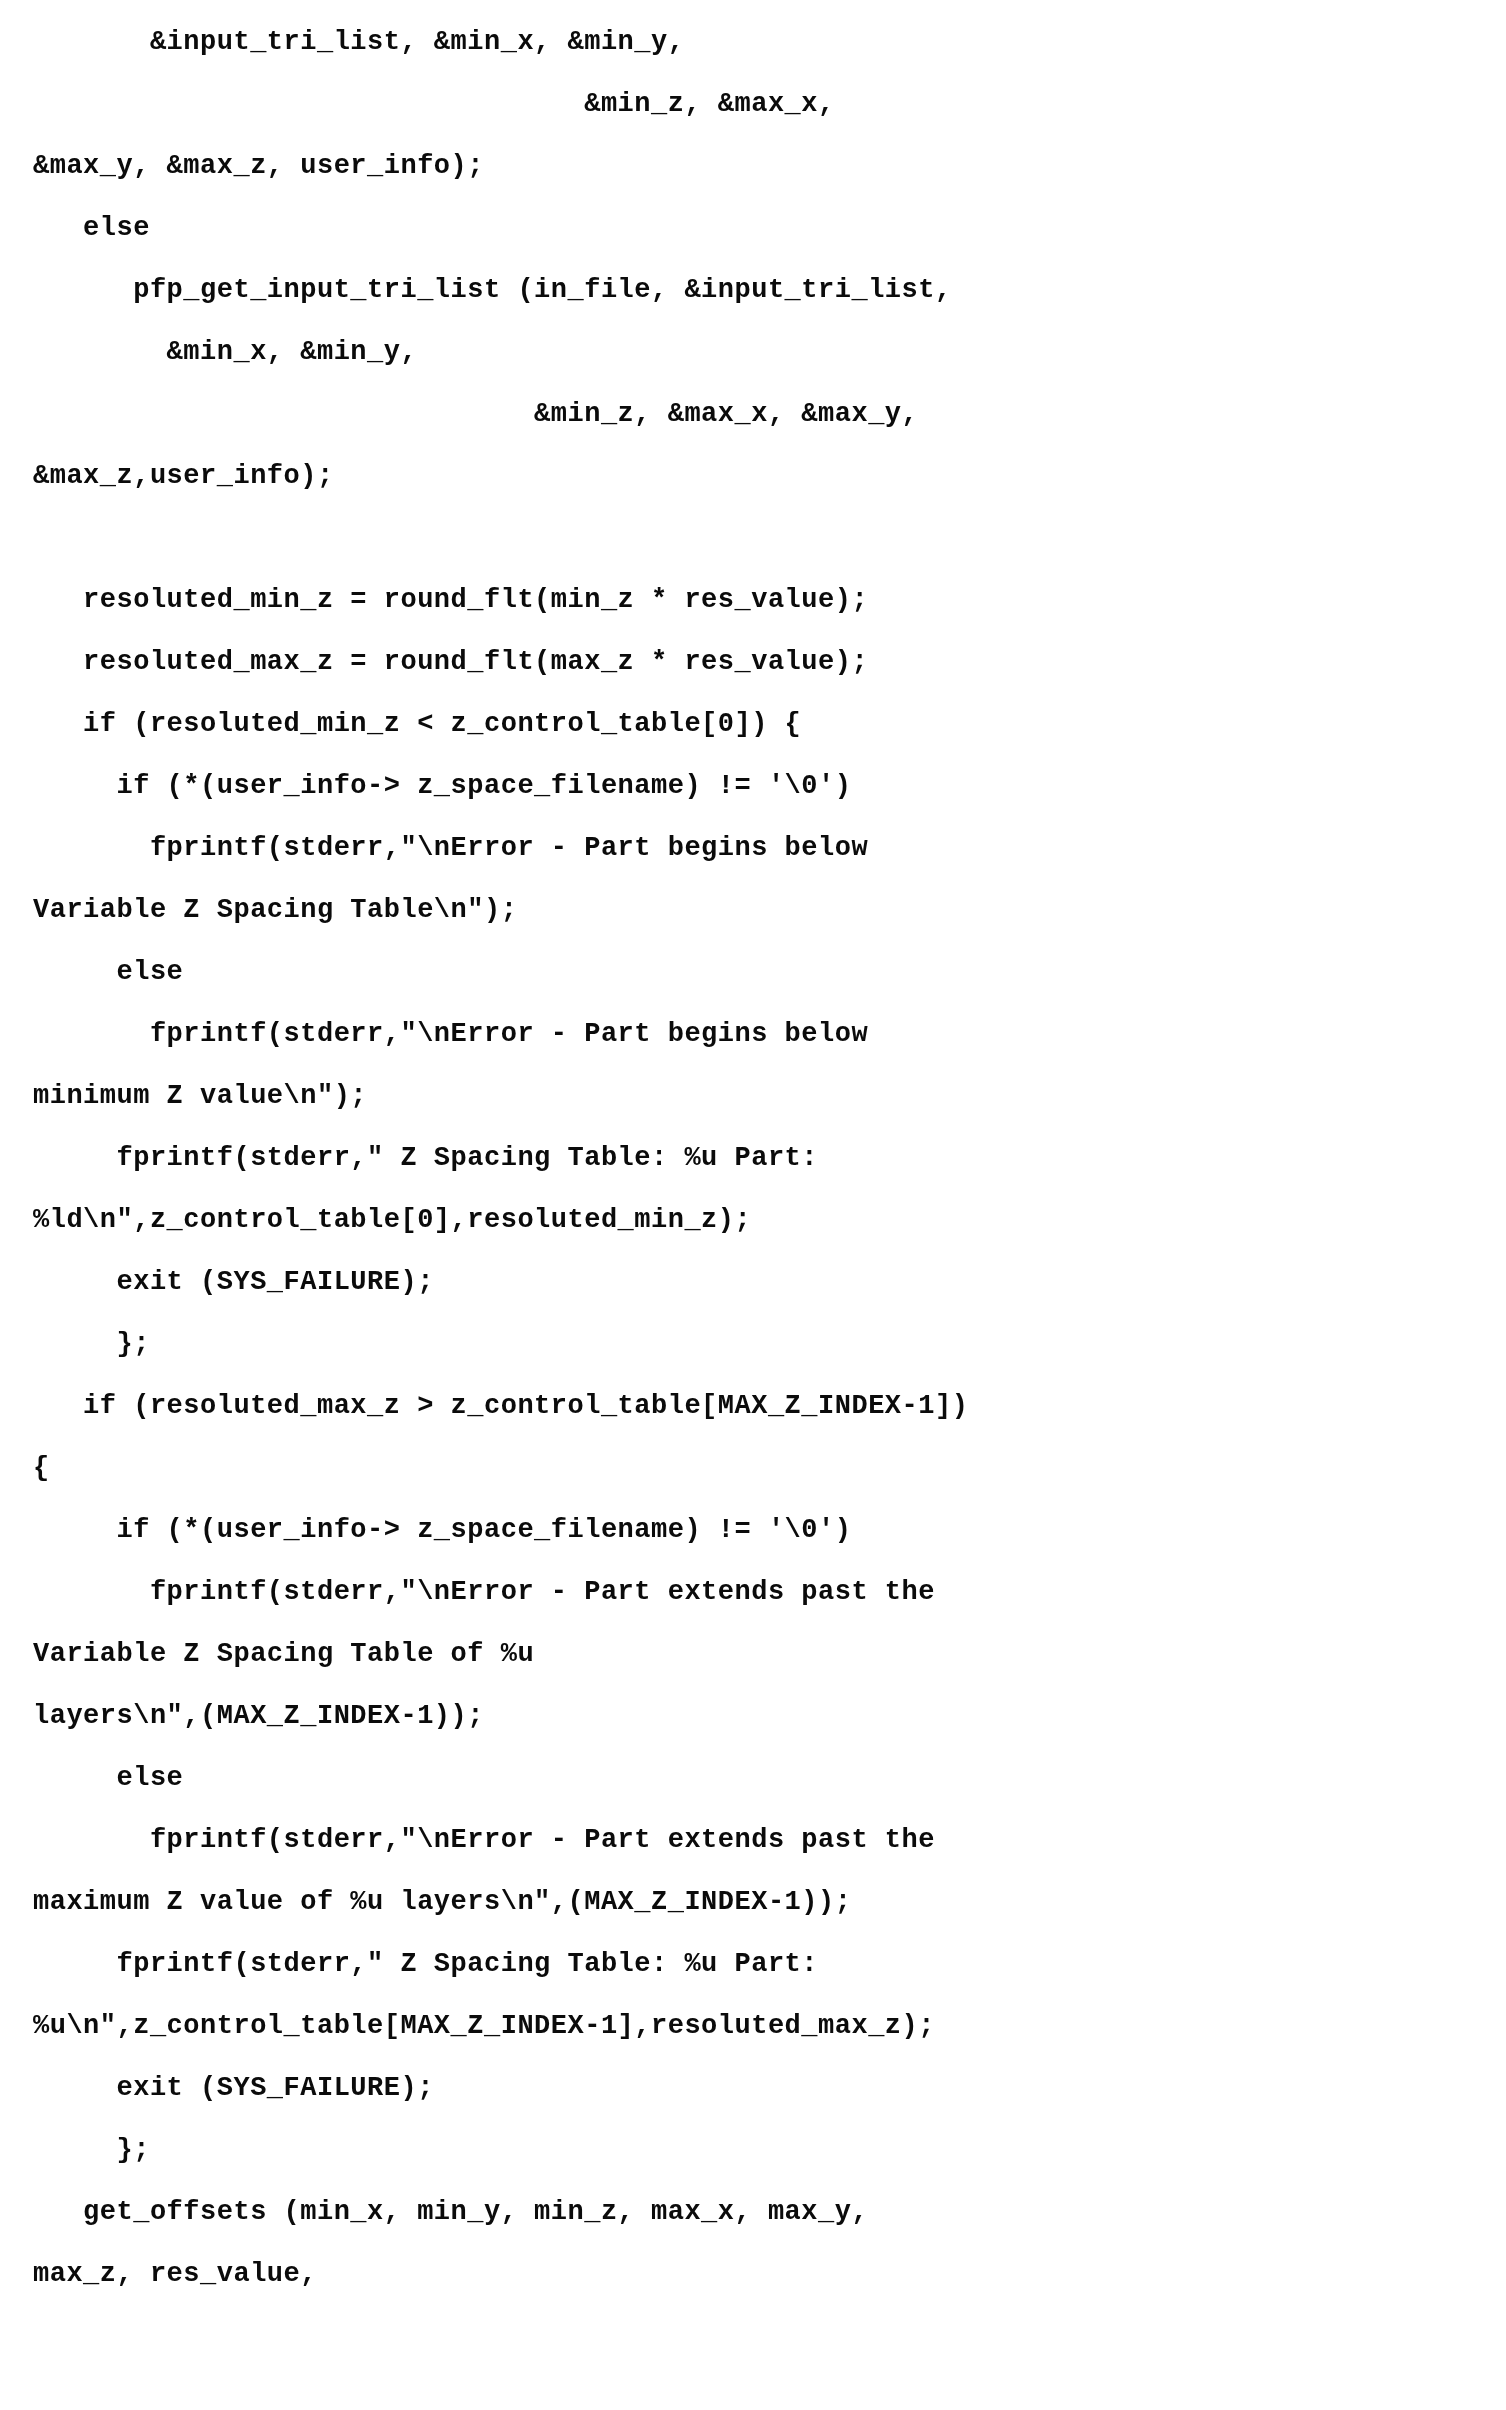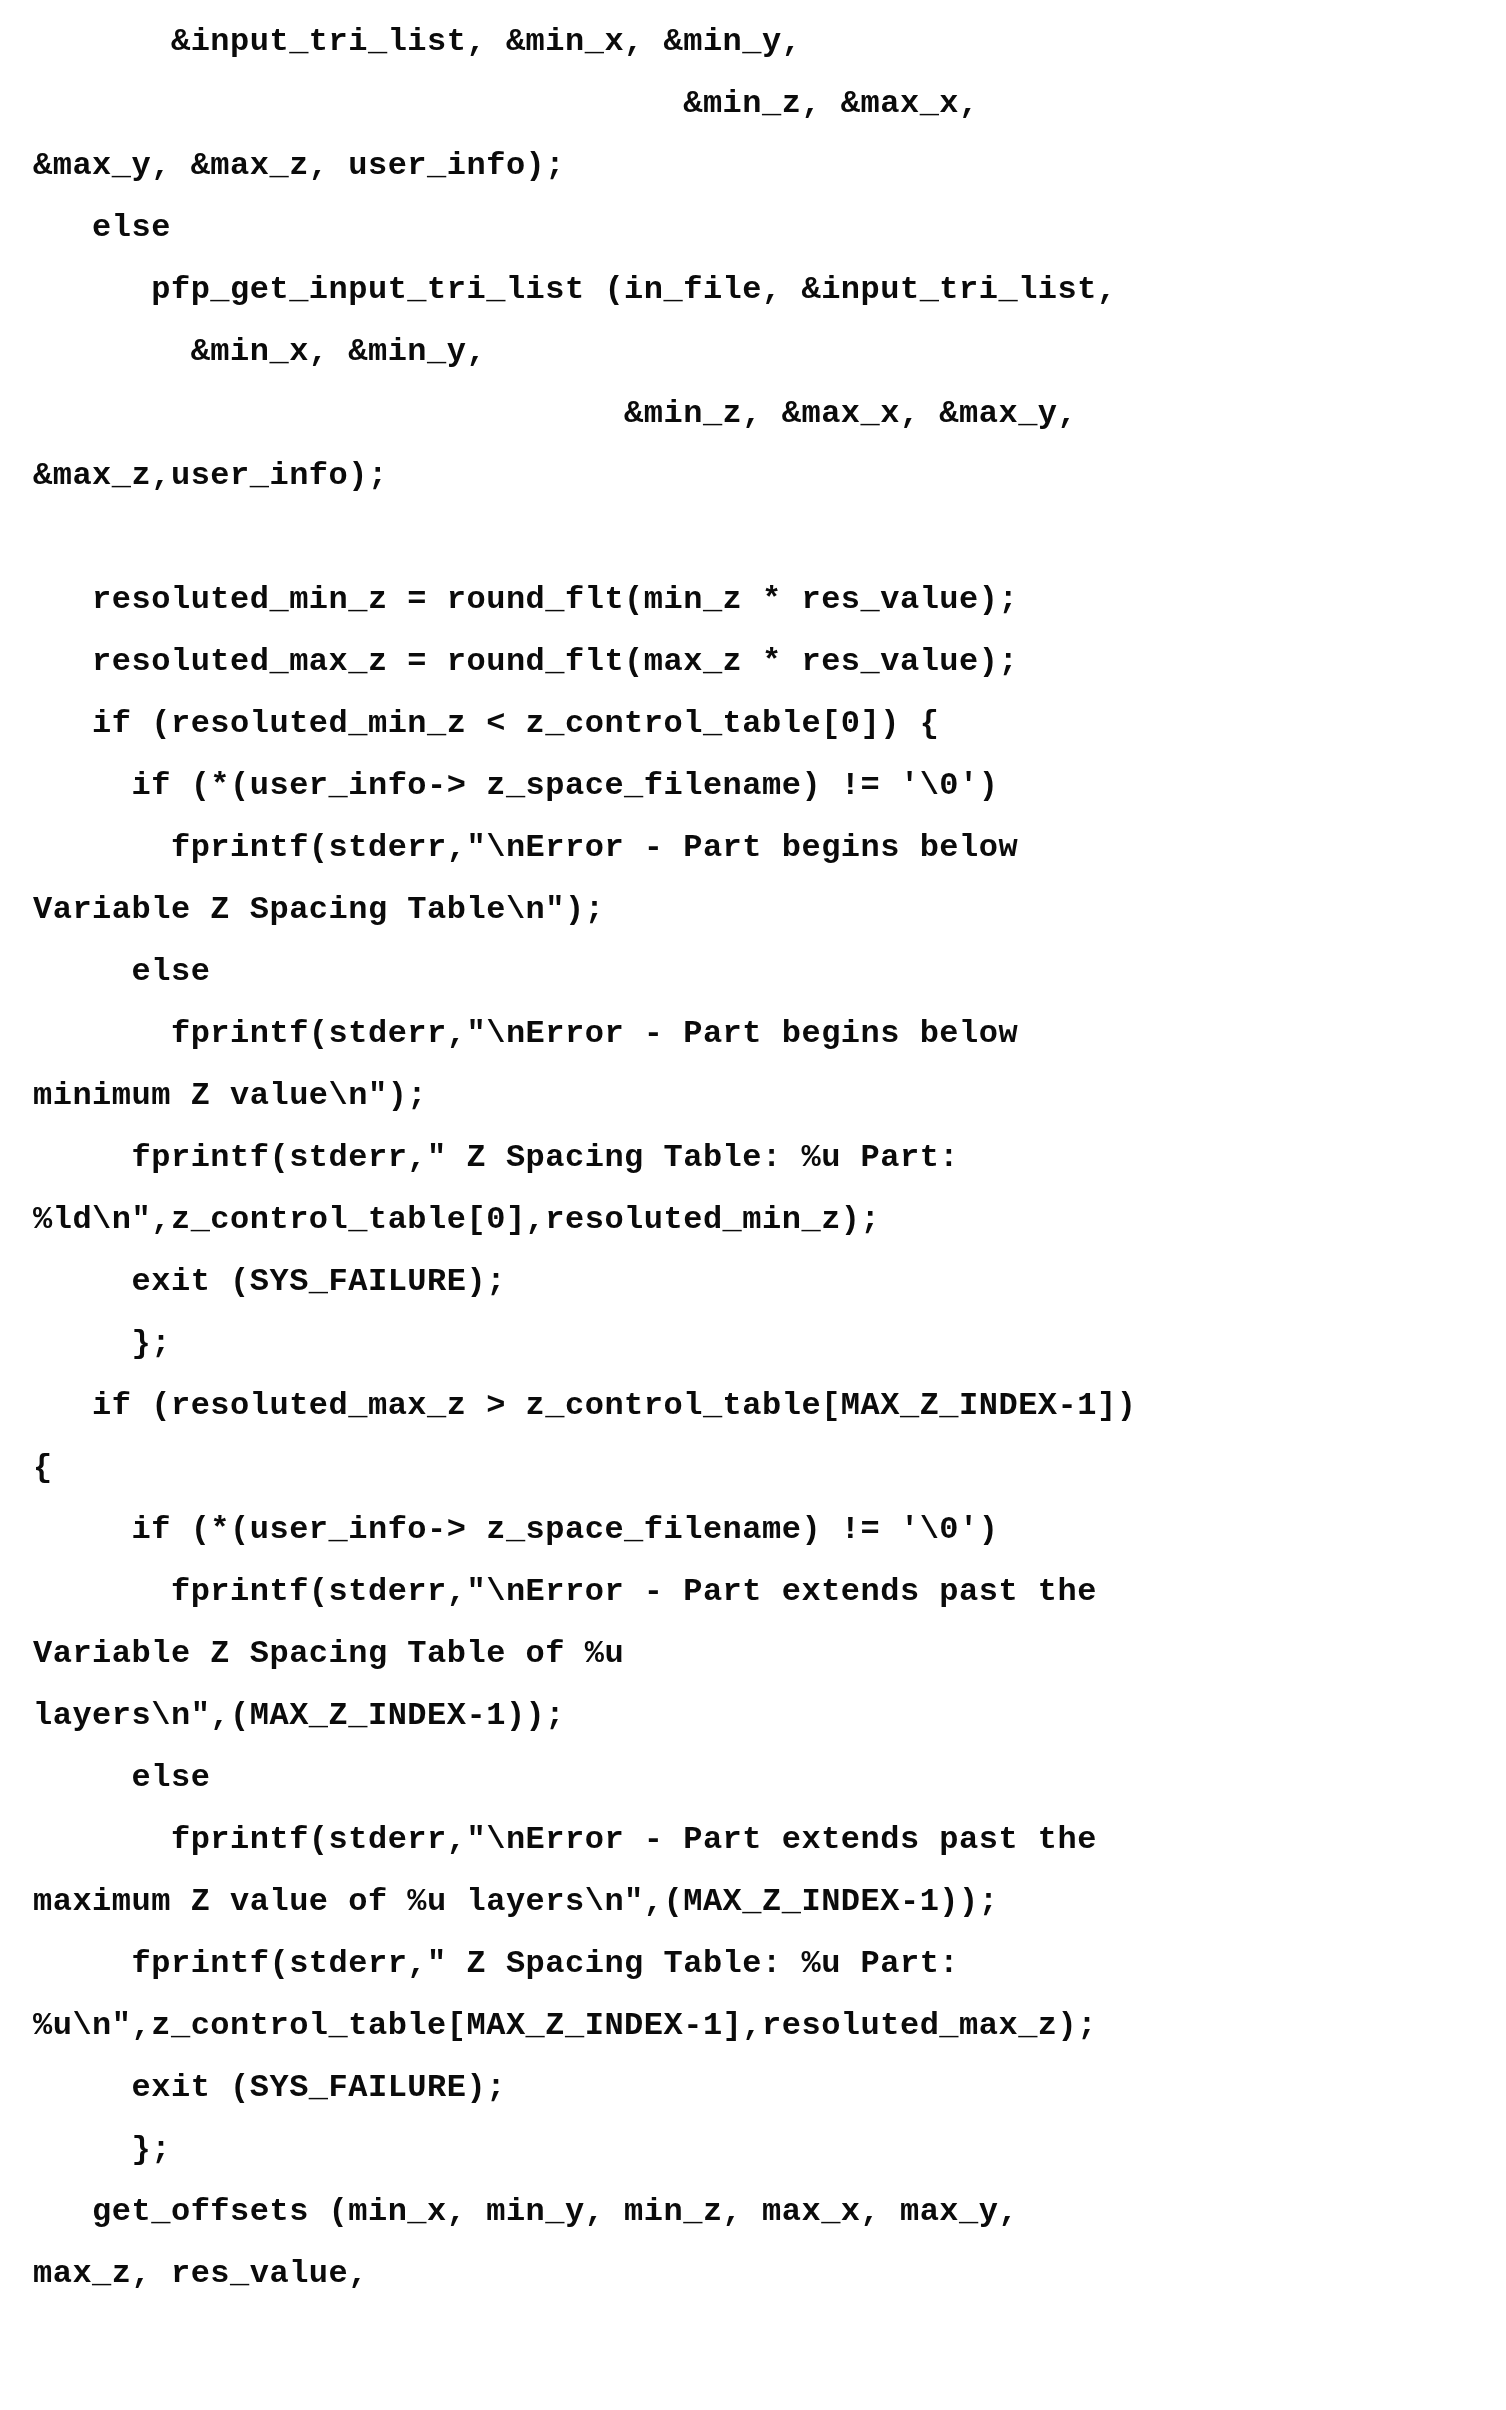--- a/index.html
+++ b/index.html
@@ -16,21 +16,21 @@
     width: 1507px;
     height: 2411px;
     background: #ffffff;
     box-sizing: border-box;
   }
   .code-listing {
     margin: 0;
     padding: 11.3px 17px 0 33px;
     font-family: "Liberation Mono", "DejaVu Sans Mono", monospace;
     font-weight: bold;
-    font-size: 32px;
+    font-size: 27px;
     line-height: 62px;
     letter-spacing: 0.5px;
     color: #0b0b0b;
     white-space: pre;
     -webkit-font-smoothing: antialiased;
   }
 </style>
 </head>
 <body>
 

